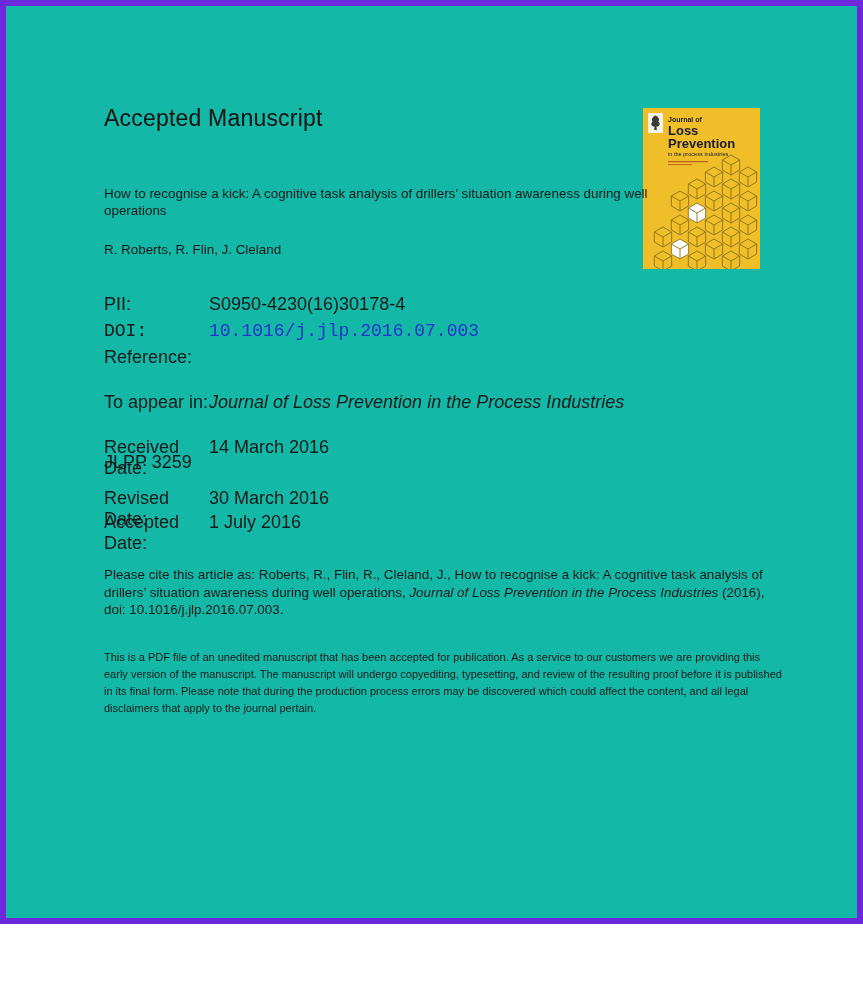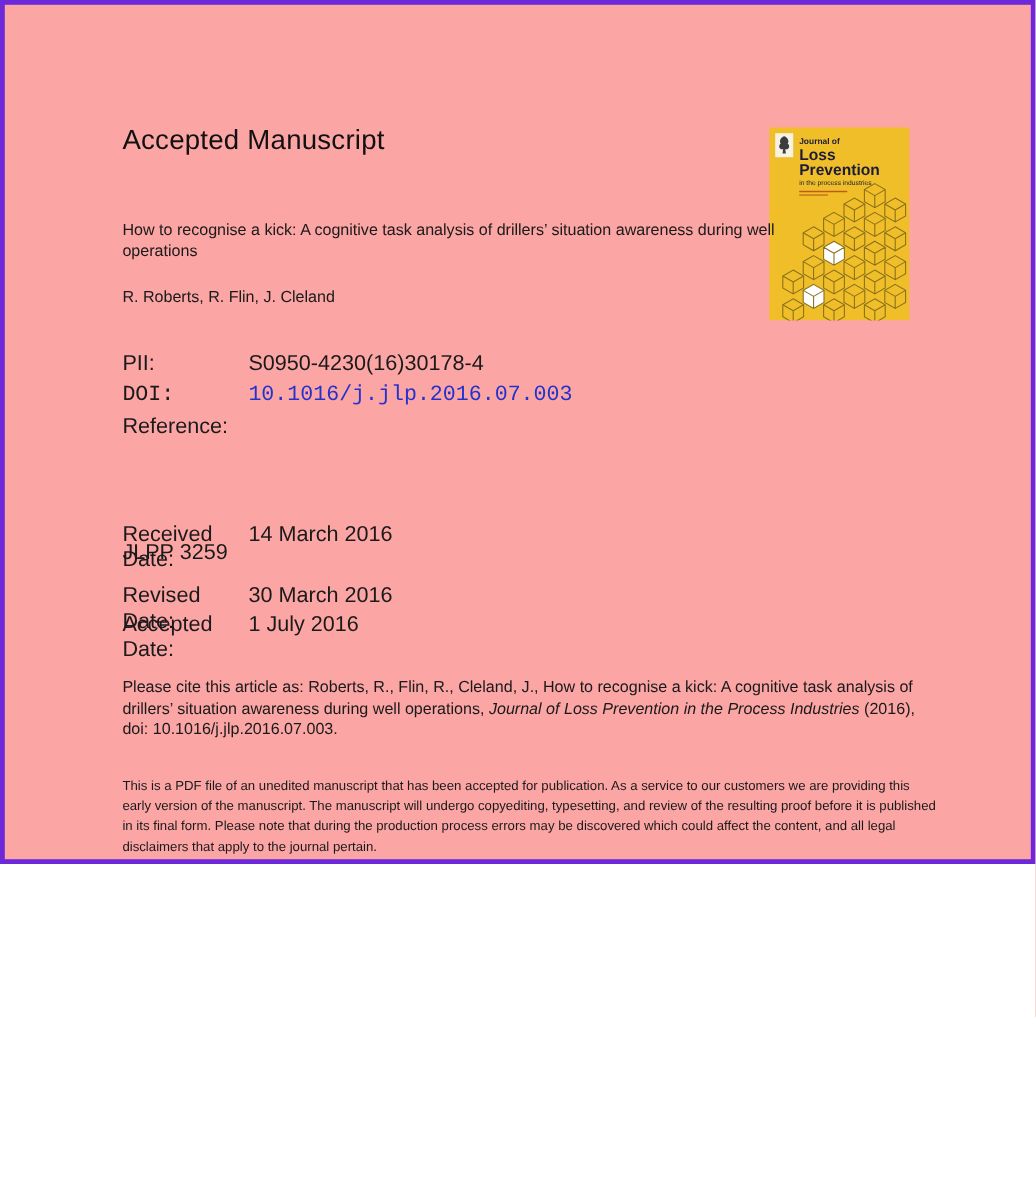--- a/index.html
+++ b/index.html
@@ -3,23 +3,23 @@
 <meta charset="utf-8">
 <style>
   html, body {
     margin: 0;
     padding: 0;
     background: #ffffff;
   }
   .page {
     position: relative;
     width: 863px;
-    height: 720px;
-    background: #fca5a5;
-    border: 4px solid #6d28d9;
+    height: 924px;
+    background: #14b8a6;
+    border: 6px solid #6d28d9;
     box-sizing: border-box;
     font-family: "Liberation Sans", sans-serif;
     color: #1a1a1a;
     overflow: hidden;
   }
   .header-title {
     position: absolute;
     left: 98px;
     top: 99px;
     margin: 0;
@@ -163,20 +163,24 @@
   <div class="meta-row row-doi">
     <span class="meta-label">DOI:</span>
     <span class="meta-value doi-link">10.1016/j.jlp.2016.07.003</span>
   </div>
 
   <div class="meta-row row-ref">
     <span class="meta-label">Reference:</span>
     <span class="meta-value">JLPP 3259</span>
   </div>
 
+  <div class="meta-row row-appear">
+    <span class="meta-label">To appear in:</span>
+    <span class="meta-value italic">Journal of Loss Prevention in the Process Industries</span>
+  </div>
 
   <div class="meta-row row-received">
     <span class="meta-label">Received Date:</span>
     <span class="meta-value">14 March 2016</span>
   </div>
 
   <div class="meta-row row-revised">
     <span class="meta-label">Revised Date:</span>
     <span class="meta-value">30 March 2016</span>
   </div>

